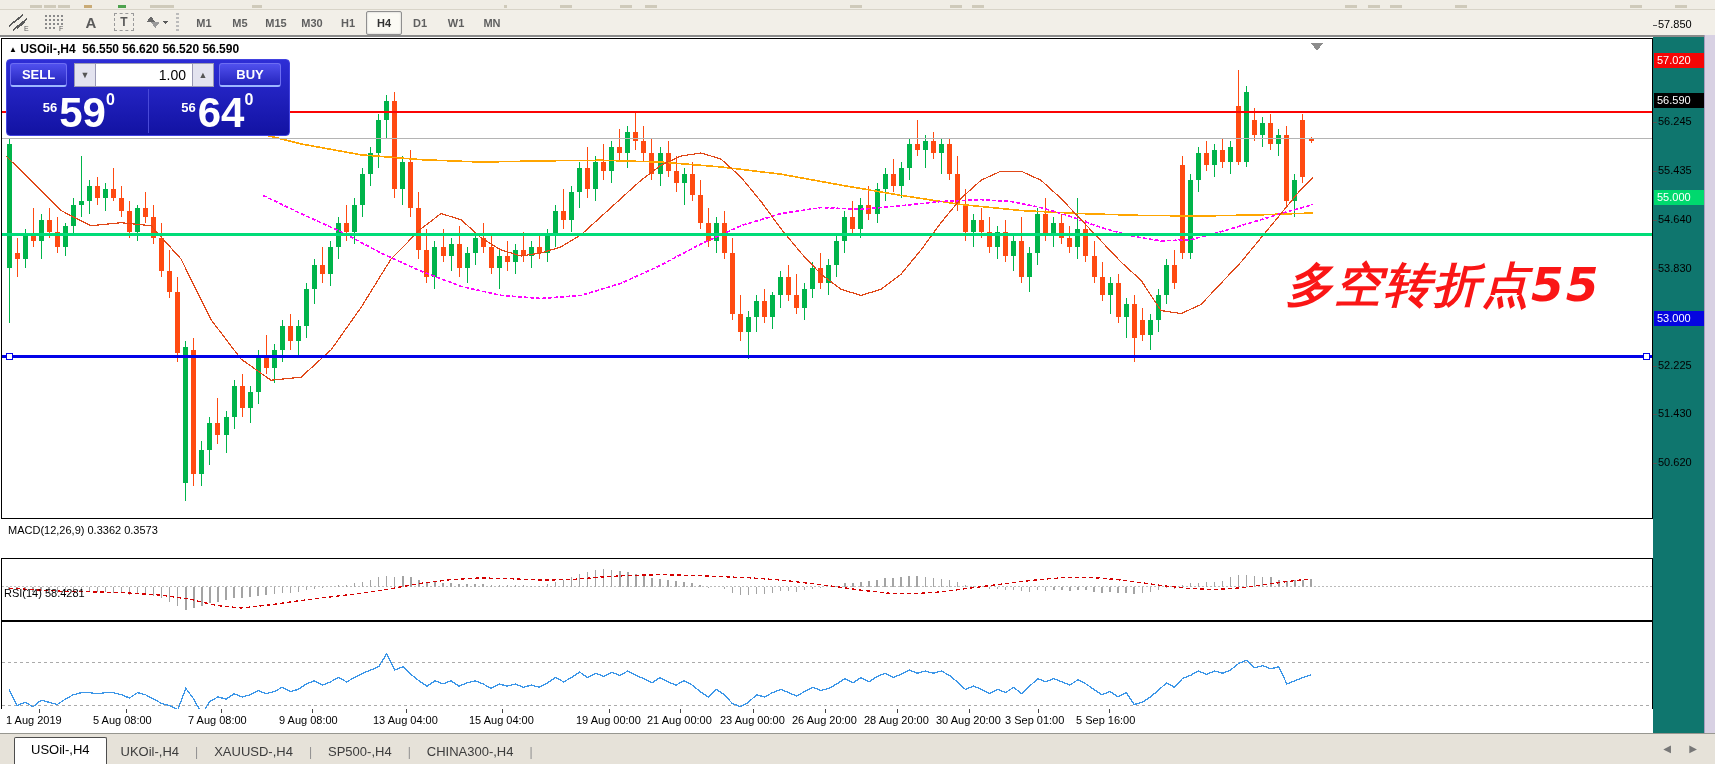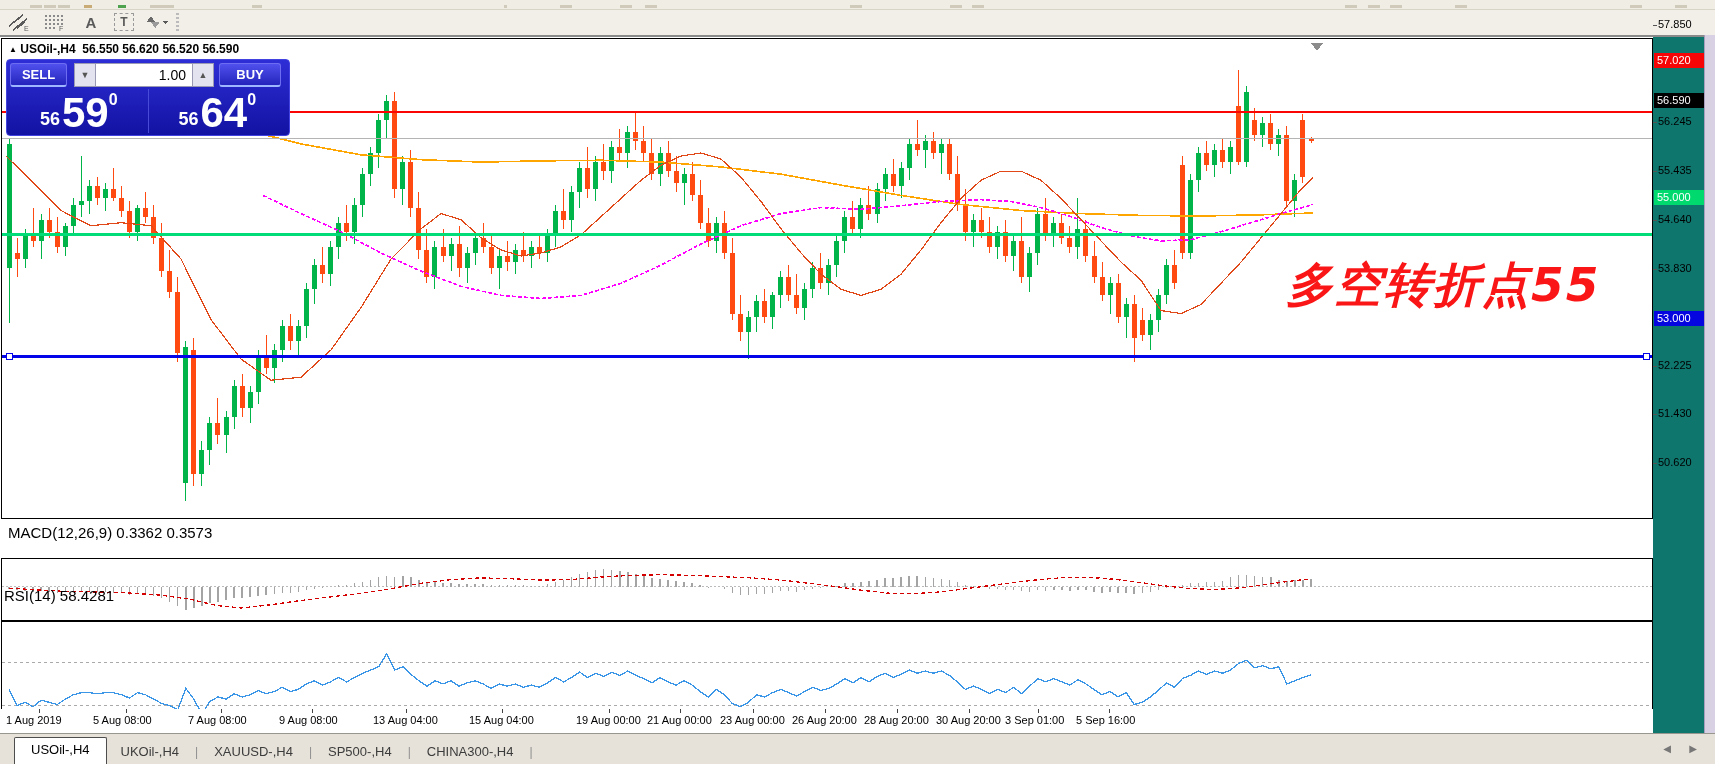--- a/index.html
+++ b/index.html
@@ -41,25 +41,25 @@
   #sell-btn{width:57px;border-bottom:2px solid #9db6ff;}
   #buy-btn{width:62px;margin-left:5px;border-bottom:2px solid #9db6ff;}
   #vol-group{display:flex;margin-left:7px;height:24px;}
   .spin{width:22px;background:#e3e3ef;border:1px solid #9a9ab4;color:#555;font-size:9px;
         display:flex;align-items:center;justify-content:center;box-sizing:border-box;}
   #vol-input{width:96px;border:1px solid #9a9ab4;border-left:none;border-right:none;background:#fff;
              font-size:14px;text-align:right;padding-right:6px;box-sizing:border-box;font-family:"Liberation Sans",sans-serif;}
   #tp-row2{display:flex;height:44px;margin-top:2px;}
   .big-quote{flex:1;display:flex;align-items:flex-end;justify-content:center;color:#fff;padding-bottom:2px;}
   #sell-quote{border-right:1px solid #4a4ad8;}
-  .bq-small{font-size:18px;font-weight:bold;margin-bottom:1px;}
+  .bq-small{font-size:13px;font-weight:bold;margin-bottom:16px;}
   .bq-big{font-size:42px;font-weight:bold;line-height:0.86;margin-left:2px;}
   .bq-sup{font-size:16px;font-weight:bold;align-self:flex-start;margin-top:2px;}
   
-  .ind-label{position:absolute;font-size:15px;color:#000;z-index:5;white-space:nowrap;}
+  .ind-label{position:absolute;font-size:11px;color:#000;z-index:5;white-space:nowrap;}
   
   #time-axis{position:absolute;left:1px;top:709px;width:1652px;height:24px;background:#fff;}
   .time-label{position:absolute;top:5px;font-size:11px;color:#000;white-space:nowrap;}
   .time-tick{position:absolute;top:0;width:1px;height:4px;background:#444;}
   
   #tabbar{position:absolute;left:0;top:733px;width:1715px;height:31px;background:#e6e2d9;border-top:1px solid #979790;
           display:flex;align-items:flex-end;padding-left:14px;box-sizing:border-box;}
   .tab{font-size:13px;color:#3c3c3c;padding:3px 14px 5px;white-space:nowrap;}
   .tab.active{background:#fff;border:1px solid #4d4d4d;border-bottom:none;font-weight:normal;color:#000;
               padding:4px 16px 7px;border-radius:2px 2px 0 0;}
@@ -120,20 +120,31 @@
     <span class="tool" style="font-size:12px;font-weight:bold;border:1px dashed #9a9a9a;width:18px;height:16px;">T</span>
     <span class="tool">
       <svg width="30" height="20" viewBox="0 0 30 20">
         <polygon points="8,3 13,10 3,10" fill="#6a6a6a"></polygon>
           <polygon points="13,17 18,10 8,10" fill="#9a9a9a"></polygon>
         <polygon points="22,9 28,9 25,13" fill="#5a5a5a"></polygon>
         </svg>
     </span>
   </div>
   <div class="tf-sep"></div>
+  <div id="timeframes">
+      <div class="tfbtn">M1</div>
+      <div class="tfbtn">M5</div>
+      <div class="tfbtn">M15</div>
+      <div class="tfbtn">M30</div>
+      <div class="tfbtn">H1</div>
+      <div class="tfbtn active">H4</div>
+      <div class="tfbtn">D1</div>
+      <div class="tfbtn">W1</div>
+      <div class="tfbtn">MN</div>
+    </div>
 </div>
 
 <div id="win-top"></div>
 
 <div id="main-wrap">
     <svg width="1652" height="736" style="position:absolute;left:0;top:0">
       <rect x="0.5" y="0.5" width="1651" height="480" fill="#fff" stroke="#000"></rect>
       <g>
         <line x1="8" y1="99.83999999999992" x2="8" y2="284.6700000000002" stroke="#00b44a" stroke-width="1"></line>
         <rect x="5.5" y="105.9" width="5" height="124.22999999999982" fill="#00b44a"></rect>

